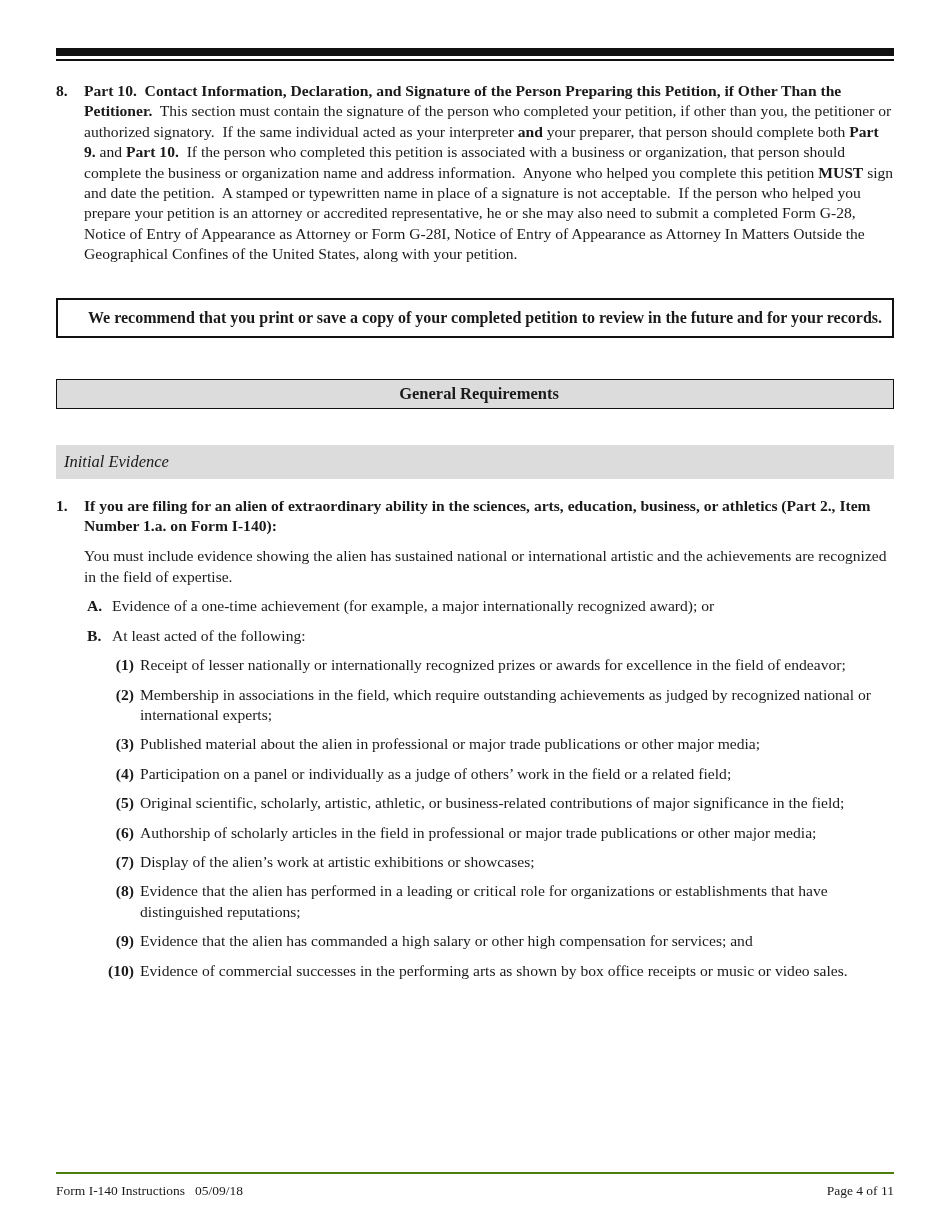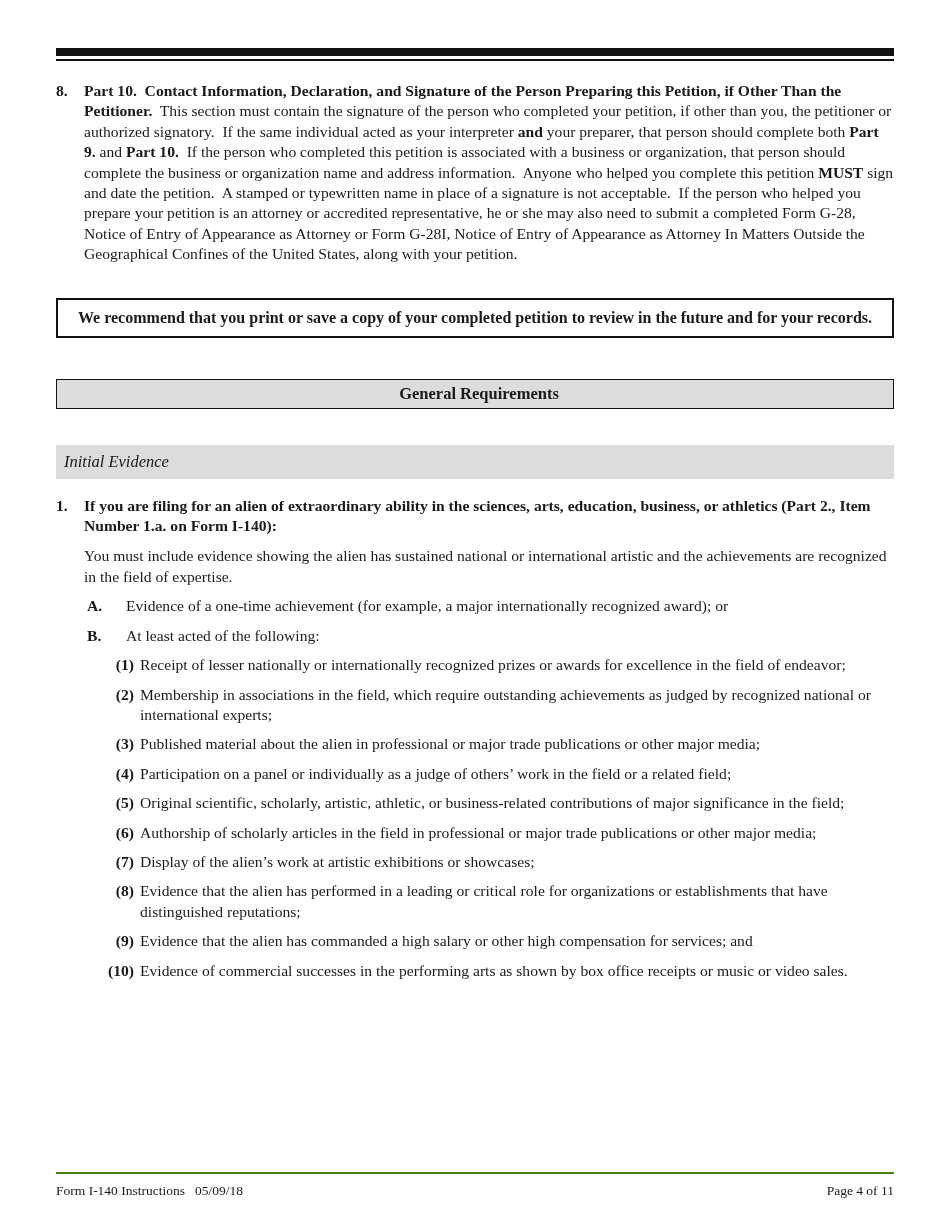--- a/index.html
+++ b/index.html
@@ -28,21 +28,21 @@
   .lvl1 > .marker { flex: 0 0 28px; font-weight: bold; font-size: 15.6px; line-height: 20.4px; }
   .lvl1 > .itext  { flex: 1; }
 
   .item8 { margin-top: 20px; }
 
   
   .rec-box {
     margin-top: 33px;
     border: 2px solid #111111;
     padding: 7px 10px 8px 10px;
-    text-align: center;
+    text-align: right;
     font-weight: bold;
     font-size: 16px;
     line-height: 21px;
   }
 
   
   .sec-header {
     margin-top: 41px;
     border: 1.5px solid #111111;
     background: #dcdcdc;
@@ -64,21 +64,21 @@
     line-height: 21px;
   }
 
   .item1 { margin-top: 17px; }
   .item1-heading { font-weight: bold; }
   .item1-intro { margin-top: 10px; margin-left: 28px; }
 
   
   .lvl2 { display: flex; margin-top: 9px; margin-left: 31px; }
   .lvl2 > .marker { flex: 0 0 25px; font-weight: bold; font-size: 15.6px; line-height: 20.4px; }
-  .lvl2 > .itext  { flex: 1; margin-left: 14px; }
+  .lvl2 > .itext  { flex: 1; }
 
   
   .lvl3 { display: flex; margin-top: 9px; margin-left: 48px; }
   .lvl3 > .marker {
     flex: 0 0 30px;
     text-align: right;
     font-weight: bold;
     font-size: 15.6px;
     line-height: 20.4px;
   }

